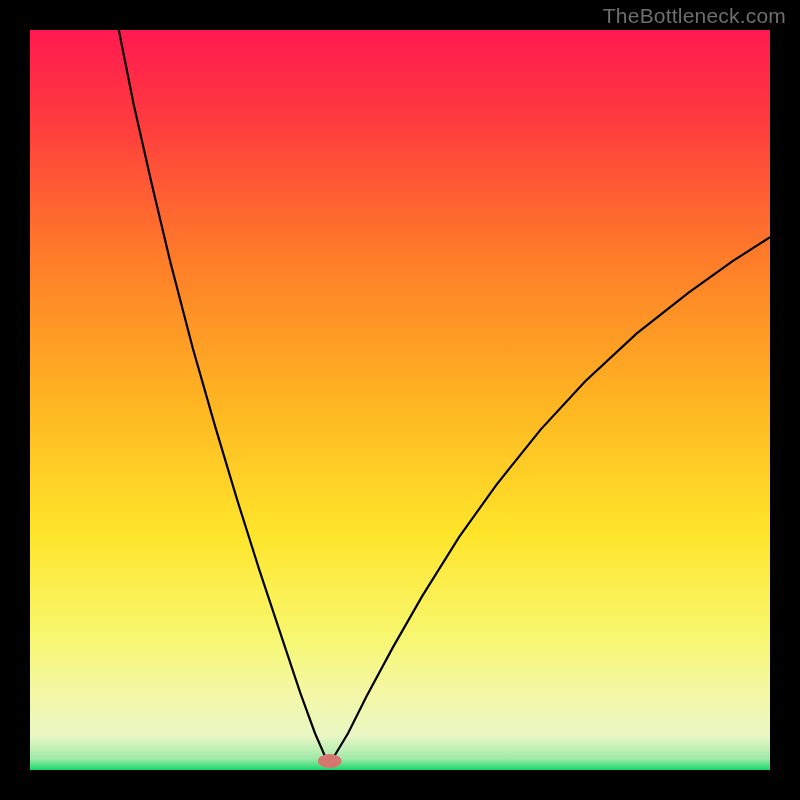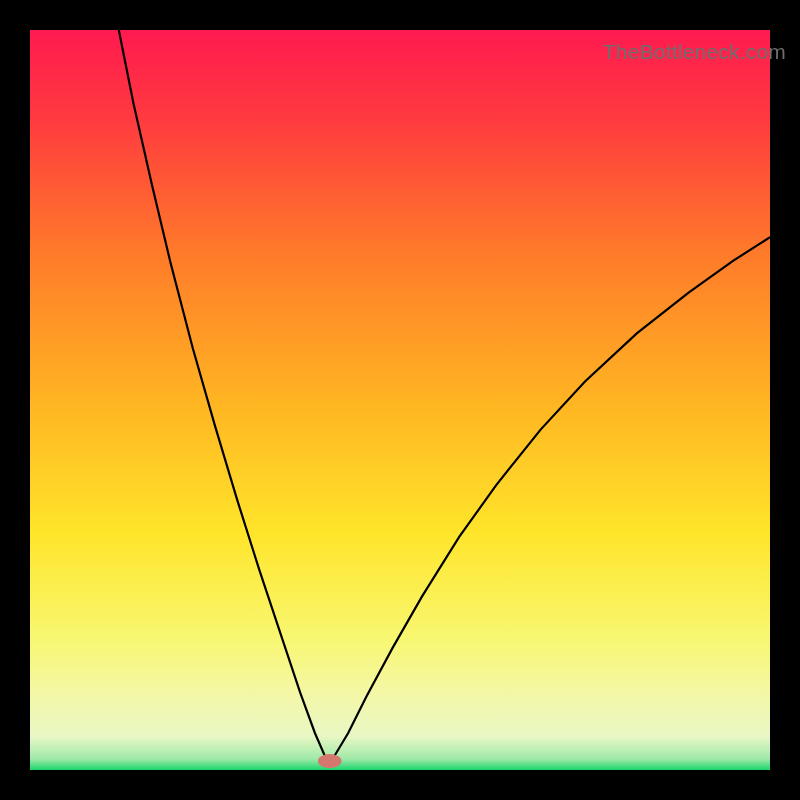--- a/index.html
+++ b/index.html
@@ -28,21 +28,20 @@
   }
   #watermark {
     position: absolute;
     top: 4px;
     right: 14px;
     color: #6e6e6e;
     font-size: 21px;
     font-weight: 500;
     letter-spacing: 0.2px;
     user-select: none;
-    margin-top: 36px;
   }
 </style>
 </head>
 <body>
 
 <div id="frame">
   <svg id="plot" viewBox="0 0 100 100" preserveAspectRatio="none">
     <defs>
       <linearGradient id="bg-grad" x1="0" y1="0" x2="0" y2="1">
           <stop offset="0%" stop-color="#ff1a50"></stop>

